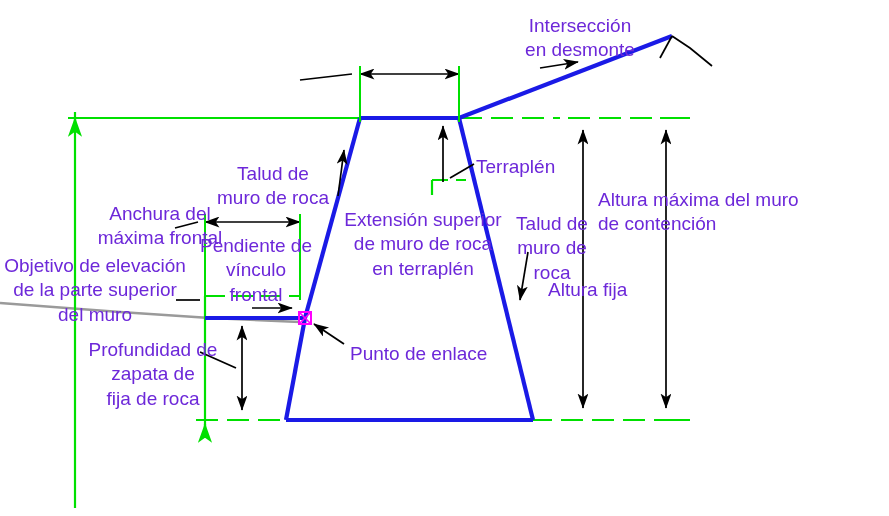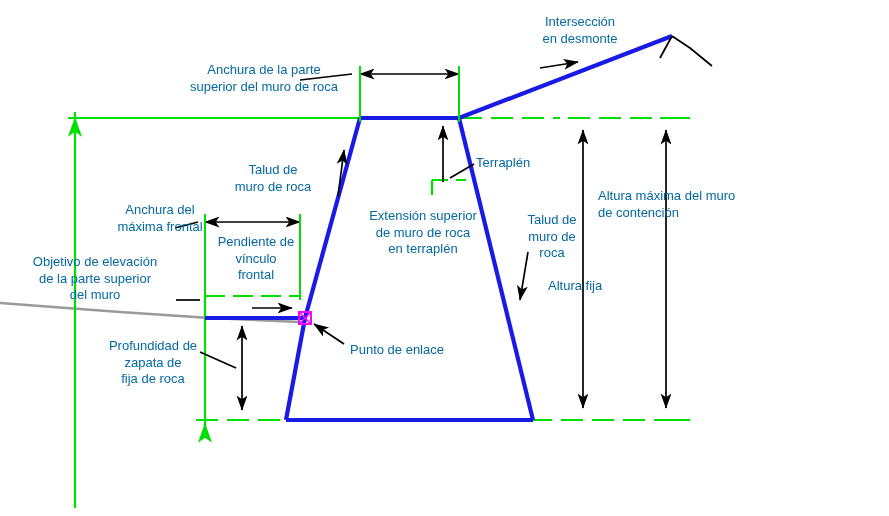--- a/index.html
+++ b/index.html
@@ -20,22 +20,22 @@
   #stage svg.layer {
     position: absolute;
     left: 0;
     top: 0;
     width: 889px;
     height: 516px;
   }
   .lbl {
     position: absolute;
     font-family: "Liberation Sans", sans-serif;
-    font-size: 13px;
-    color: #0369a1;
+    font-size: 19px;
+    color: #6d28d9;
     line-height: 1.28;
     white-space: pre;
   }
   .ctr { text-align: center; }
   .lft { text-align: left; }
 </style>
 </head>
 <body>
 
 <div id="stage">
@@ -140,22 +140,20 @@
       <path d="M200,352 L236,368"></path>
 
       <path d="M344,344 L314,324" marker-end="url(#arrBlack)"></path>
 
       <path d="M176,300 L200,300"></path>
     </g>
   </svg>
 
   <div class="lbl ctr" style="left:510px; top:14px; width:140px;">Intersección
 en desmonte</div>
-  <div class="lbl ctr" style="left:148px; top:62px; width:232px;">Anchura de la parte
-superior del muro de roca</div>
   <div class="lbl ctr" style="left:208px; top:162px; width:130px;">Talud de
 muro de roca</div>
   <div class="lbl lft" style="left:476px; top:155px; width:100px;">Terraplén</div>
   <div class="lbl lft" style="left:598px; top:188px; width:200px;">Altura máxima del muro
 de contención</div>
   <div class="lbl ctr" style="left:92px;  top:202px; width:136px;">Anchura del
 máxima frontal</div>
   <div class="lbl ctr" style="left:338px; top:200px; width:170px;margin-top:8px;">Extensión superior
 de muro de roca
 en terraplén</div>

